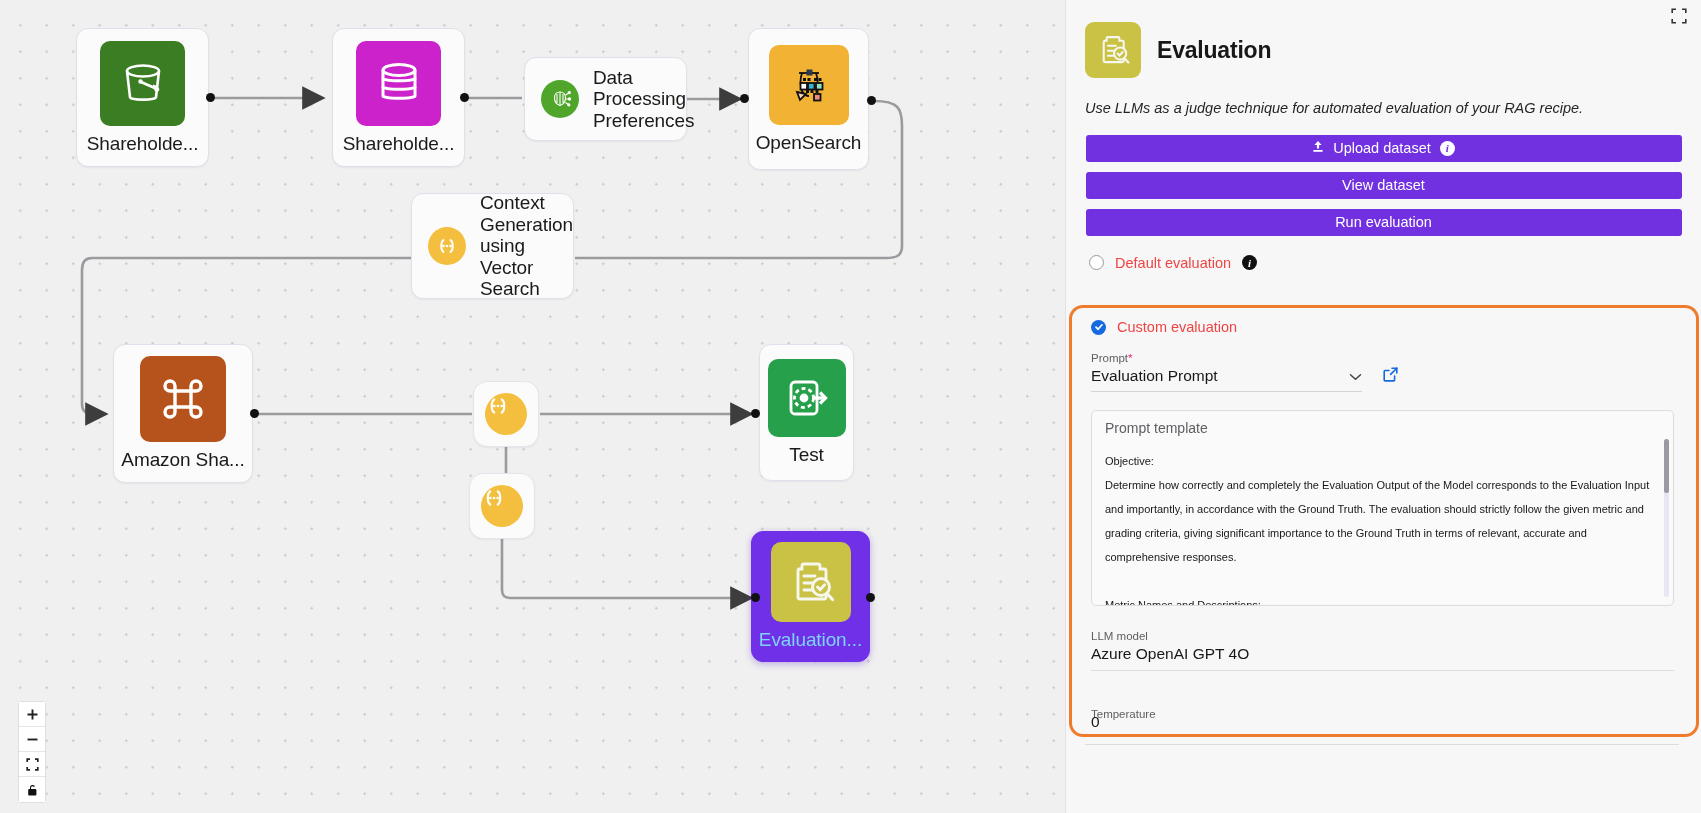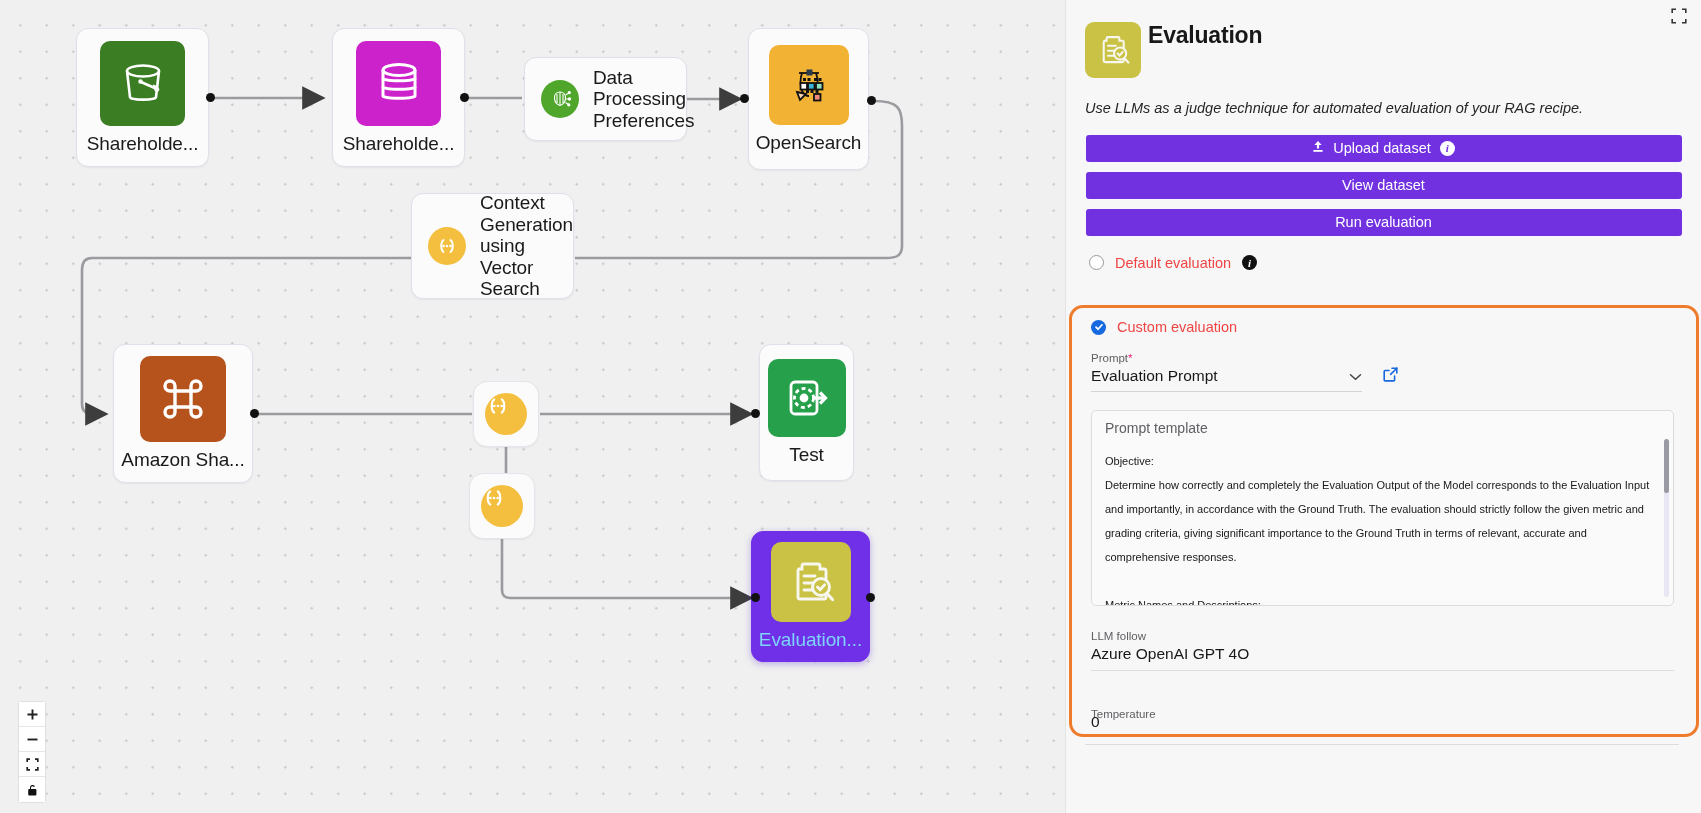--- a/index.html
+++ b/index.html
@@ -111,21 +111,21 @@
   #panel {
     position: relative;
     width: 636px; height: 813px;
     background: #f7f7f7;
     border-left: 1px solid #e3e3e3;
     flex: 0 0 636px;
     overflow: hidden;
   }
   #expand-icon { position: absolute; right: 14px; top: 8px; cursor: pointer; }
 
-  .panel-head { display: flex; gap: 7px; padding: 22px 12px 0 19px; }
+  .panel-head { display: flex; align-items: center; gap: 16px; padding: 22px 12px 0 19px; }
   .panel-head .bigtile {
     width: 56px; height: 56px; border-radius: 9px;
     background: #c9c244; display: flex; align-items: center; justify-content: center;
   }
   .panel-title { font-size: 23px; font-weight: bold; color: #18181a; letter-spacing: -0.2px; }
 
   .panel-desc {
     font-style: italic; font-size: 14.5px; color: #252528;
     line-height: 18.5px; margin: 21px 22px 0 19px;
   }
@@ -514,21 +514,21 @@
         <div class="template-body">Objective:
 Determine how correctly and completely the Evaluation Output of the Model corresponds to the Evaluation Input and importantly, in accordance with the Ground Truth. The evaluation should strictly follow the given metric and grading criteria, giving significant importance to the Ground Truth in terms of relevant, accurate and comprehensive responses.
 
 Metric Names and Descriptions:
   - Metric 1:</div>
         <div class="tscroll-track"></div>
         <div class="tscroll-thumb"></div>
       </div>
 
       <div class="underline-field" style="margin-top:24px;">
-        <div class="uf-label">LLM follow</div>
+        <div class="uf-label">LLM model</div>
         <div class="uf-value">Azure OpenAI GPT 4O</div>
       </div>
 
       <div class="temp-wrap">
         <div class="temp-label">Temperature</div>
         <div class="temp-value">0</div>
       </div>
     </div>
 
     <div class="panel-bottom-line"></div>

